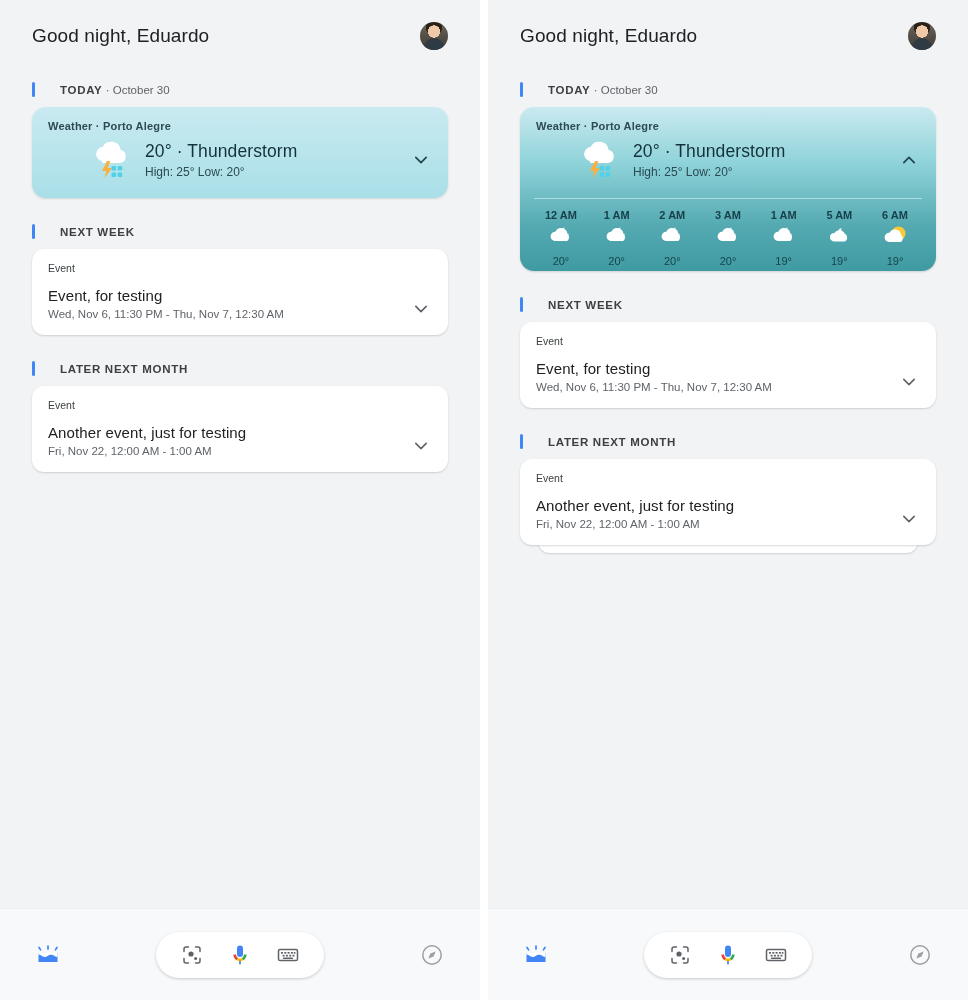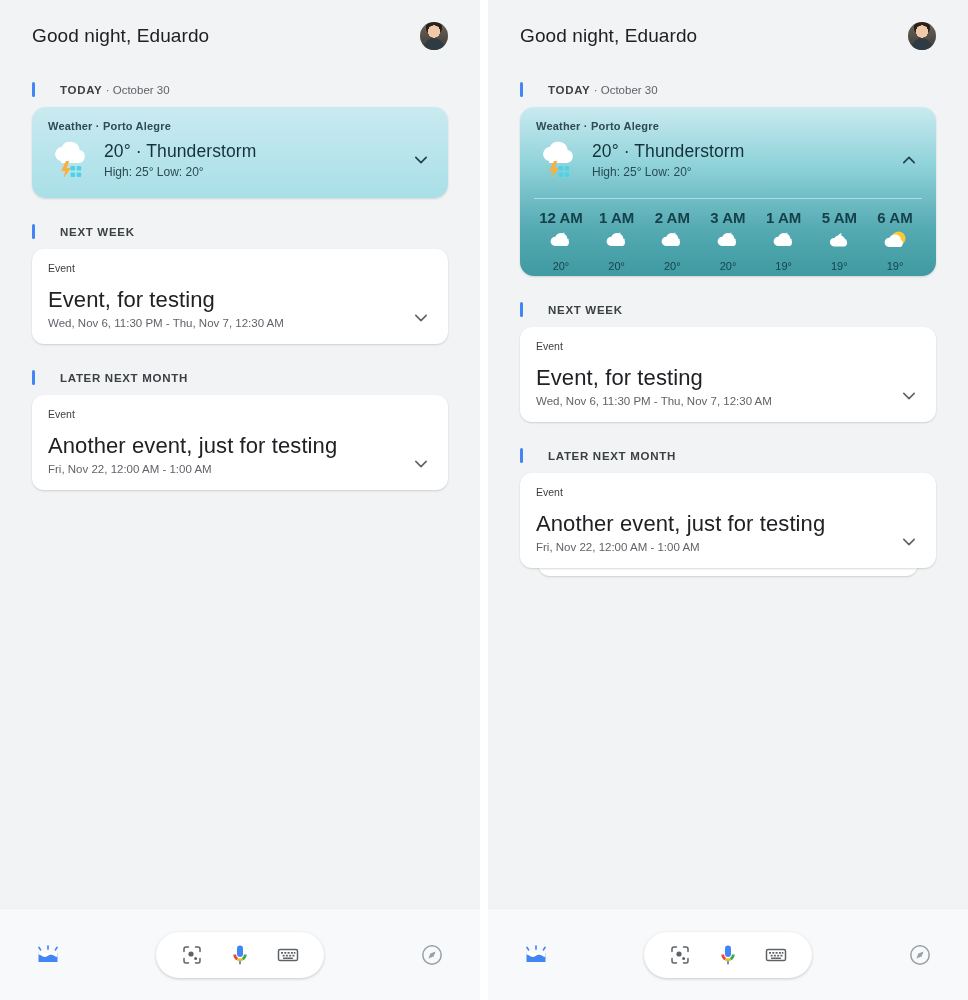--- a/index.html
+++ b/index.html
@@ -75,39 +75,40 @@
   .weather-card.expanded {
     background: linear-gradient(180deg, #c9eaf0 0%, #8ed2d9 35%, #55aab2 72%, #3f9aa1 100%);
   }
   .wx-label {
     font-size: 11px; font-weight: 700; color: #2e4a53;
     padding: 13px 16px 0 16px; letter-spacing: .2px;
   }
   .wx-main {
     display: flex; align-items: center; gap: 12px;
     padding: 6px 16px 16px 16px;
+    margin-left: 41px;
   }
   .wx-icon { width: 44px; height: 44px; flex: none; }
   .wx-texts { flex: 1; }
   .wx-temp {
     font-size: 17.5px; font-weight: 500; color: #14323b; letter-spacing: .1px;
   }
   .wx-hl { font-size: 12px; color: #2b4a53; margin-top: 3px; }
   .chev {
     width: 22px; height: 22px; flex: none; cursor: pointer;
   }
 
   
   .hourly-wrap { border-top: 1px solid rgba(255,255,255,.45); margin: 0 14px; }
   .hourly {
     display: flex; justify-content: space-between;
     padding: 10px 2px 4px 2px;
   }
   .hour { text-align: center; width: 13%; }
-  .hour-time { font-size: 15px; font-weight: 700; color: #17414a; text-align: center; }
+  .hour-time { font-size: 11px; font-weight: 700; color: #17414a; text-align: center; }
   .hour-ico { width: 30px; height: 30px; margin: 5px auto 3px auto; }
   .hour-temp { font-size: 11px; color: #15444d; font-weight: 500; }
   .more-link {
     font-size: 10.5px; color: #16424b; padding: 10px 16px 4px 16px;
     cursor: pointer;
   }
   .chips {
     display: flex; align-items: center; gap: 10px;
     padding: 10px 16px 16px 16px;
   }
@@ -124,21 +125,21 @@
   .event-card {
     position: relative; z-index: 2;
     background: #ffffff; border-radius: 12px;
     padding: 13px 16px 15px 16px;
     box-shadow: 0 1px 2px rgba(60,64,67,.2);
     display: flex; align-items: flex-end; gap: 8px;
   }
   .event-body { flex: 1; }
   .event-kind { font-size: 10.5px; color: #3c4043; font-weight: 500; }
   .event-title {
-    font-size: 22px; color: #202124; font-weight: 500;
+    font-size: 15px; color: #202124; font-weight: 500;
     margin-top: 13px; letter-spacing: .1px;
   }
   .event-when { font-size: 11.5px; color: #5f6368; margin-top: 4px; }
   .event-peek {
     position: absolute; z-index: 1;
     left: 18px; right: 18px; bottom: -8px; height: 22px;
     background: #ffffff; border-radius: 0 0 12px 12px;
     box-shadow: 0 1px 2px rgba(60,64,67,.2);
   }
 

